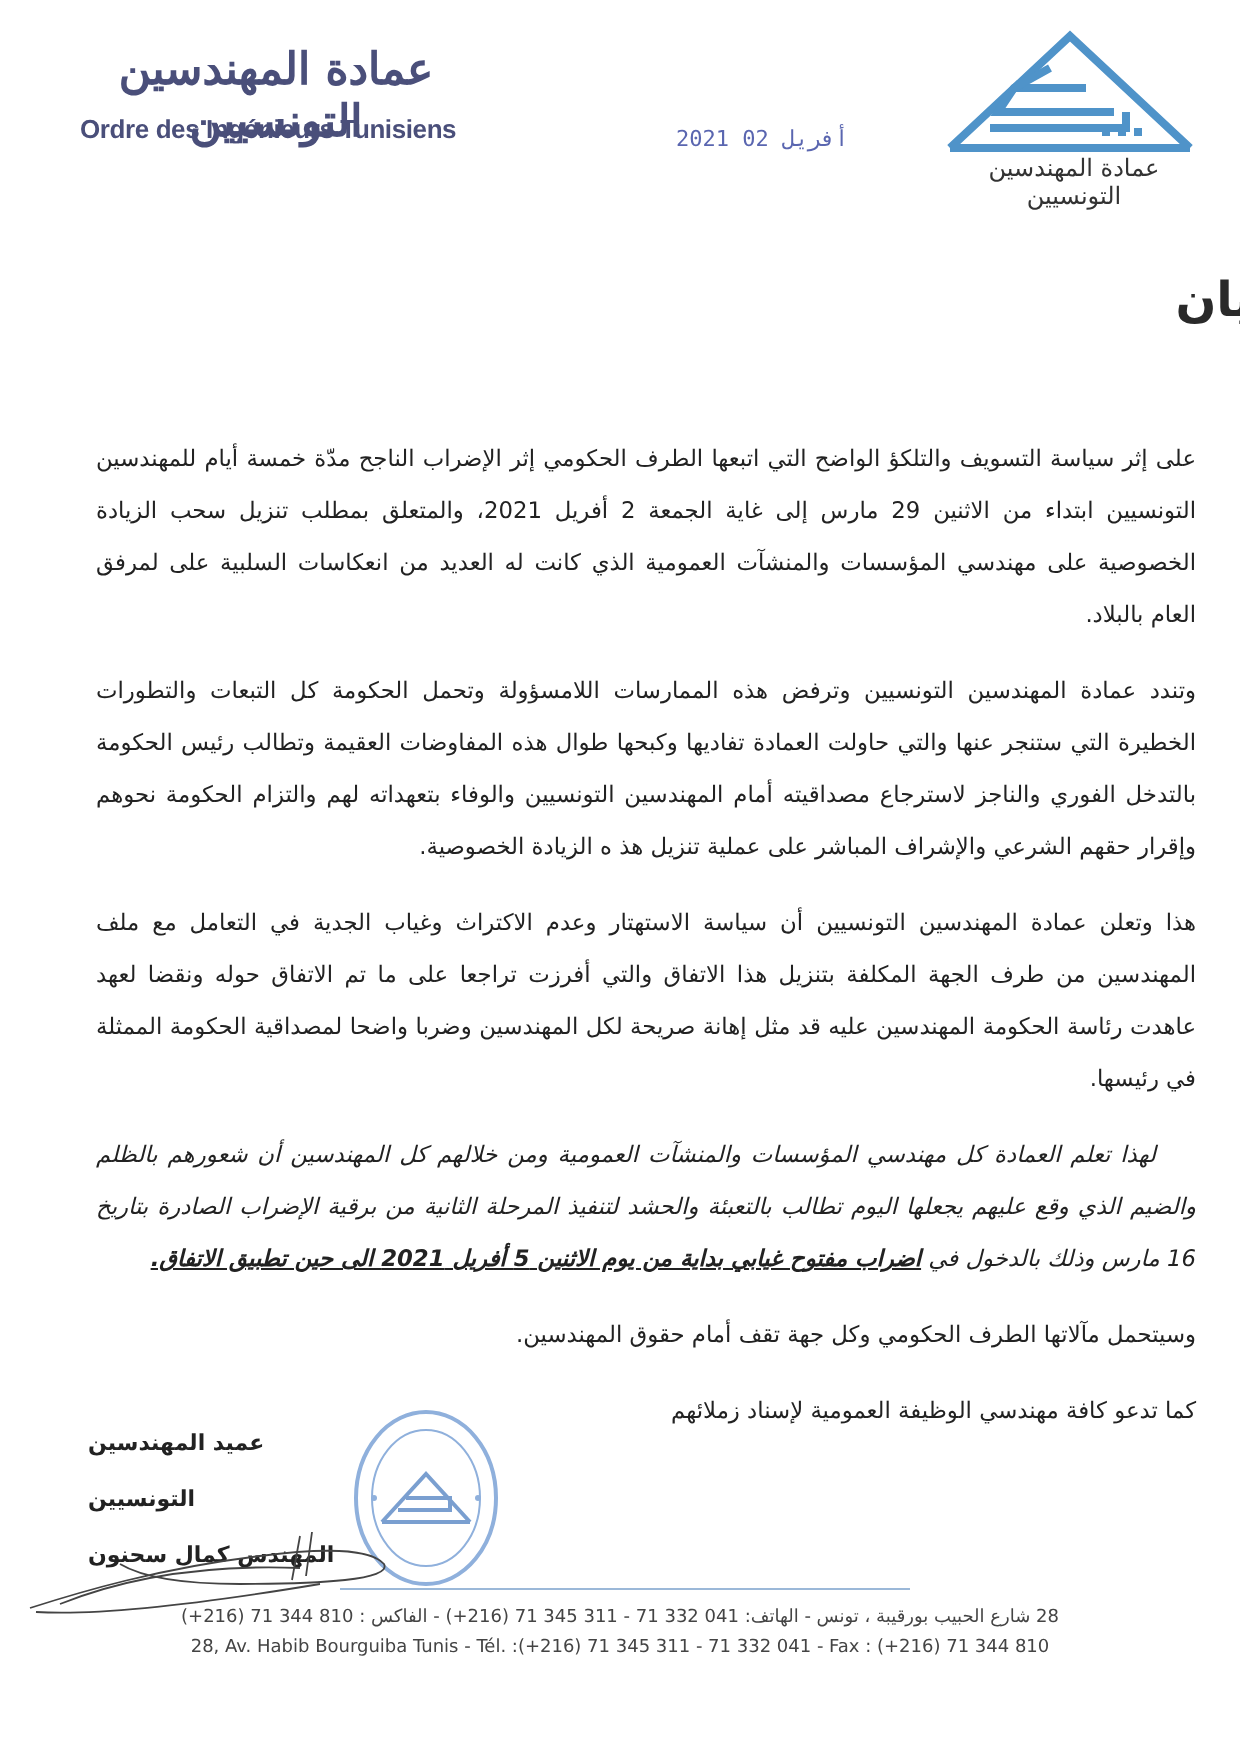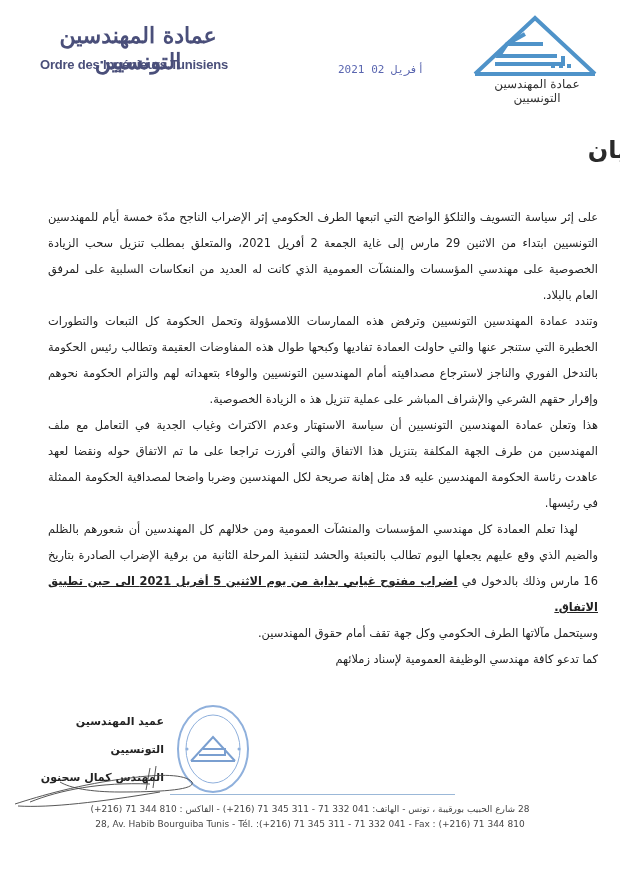--- a/index.html
+++ b/index.html
@@ -26,26 +26,26 @@
     font-family:"DejaVu Serif", serif; font-size:12px; color:#333; direction:rtl;
   }
   .doc-title {
     position:absolute; left:16px; width:620px; top:136px; text-align:right;
     font-size:24px; font-weight:bold; color:#2a2a2a; direction:rtl; letter-spacing:6px;
   }
   .body-text {
     position:absolute; left:48px; top:204px; width:550px; direction:rtl; text-align:justify;
     font-family:"DejaVu Sans", sans-serif; font-size:11.4px; line-height:26px; color:#222;
   }
-  .body-text p { margin:0 0 0 0; text-align-last:right; }
-  .body-text .indent { text-indent:20px; }
+  .body-text p { margin:12px 0 0 0; text-align-last:right; }
+  .body-text .indent { text-indent:20px;font-style:italic; }
   .emph { font-weight:bold; text-decoration:underline; }
   .short { text-align:right; }
   .signature-block {
-    position:absolute; left:24px; top:708px; width:140px; text-align:right; direction:rtl;
+    position:absolute; left:44px; top:708px; width:140px; text-align:left; direction:rtl;
     font-size:11px; font-weight:bold; color:#222; line-height:28px;
   }
   .seal { position:absolute; left:175px; top:703px; width:76px; height:92px; }
   .signature-scrawl { position:absolute; left:10px; top:762px; width:190px; height:50px; }
   .footer-rule { position:absolute; left:170px; top:794px; width:285px; height:1px; background:#9bb8d8; }
   .footer {
     position:absolute; left:0; width:620px; top:802px; text-align:center;
     font-family:"DejaVu Sans", sans-serif; font-size:9px; color:#444; line-height:15px;
   }
   .footer .ar { direction:rtl; }

